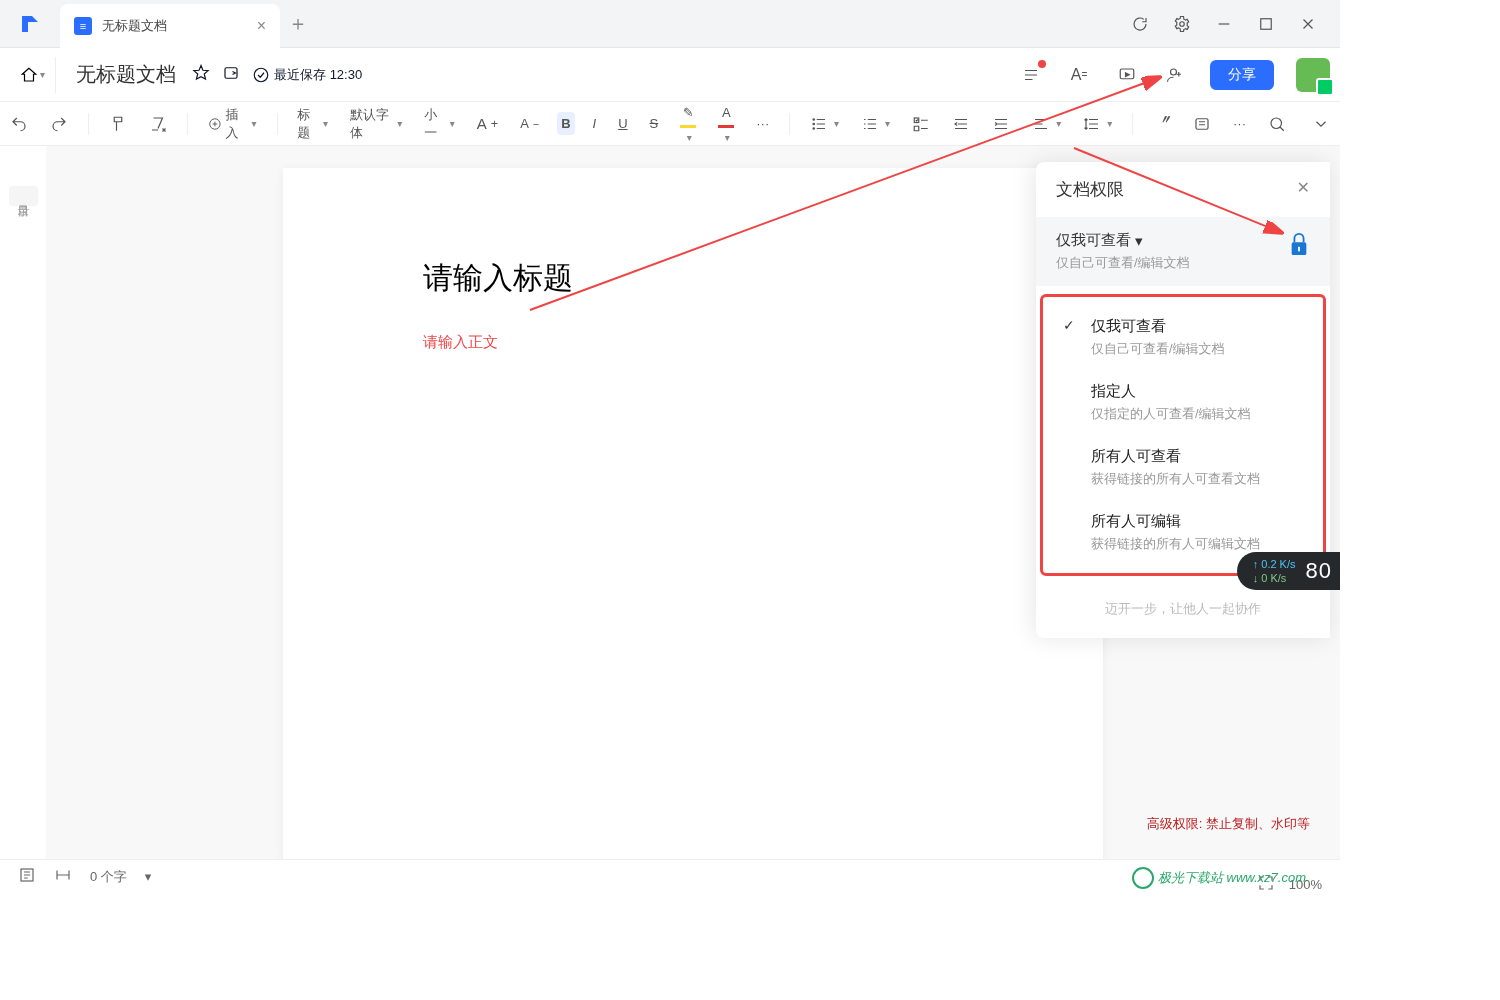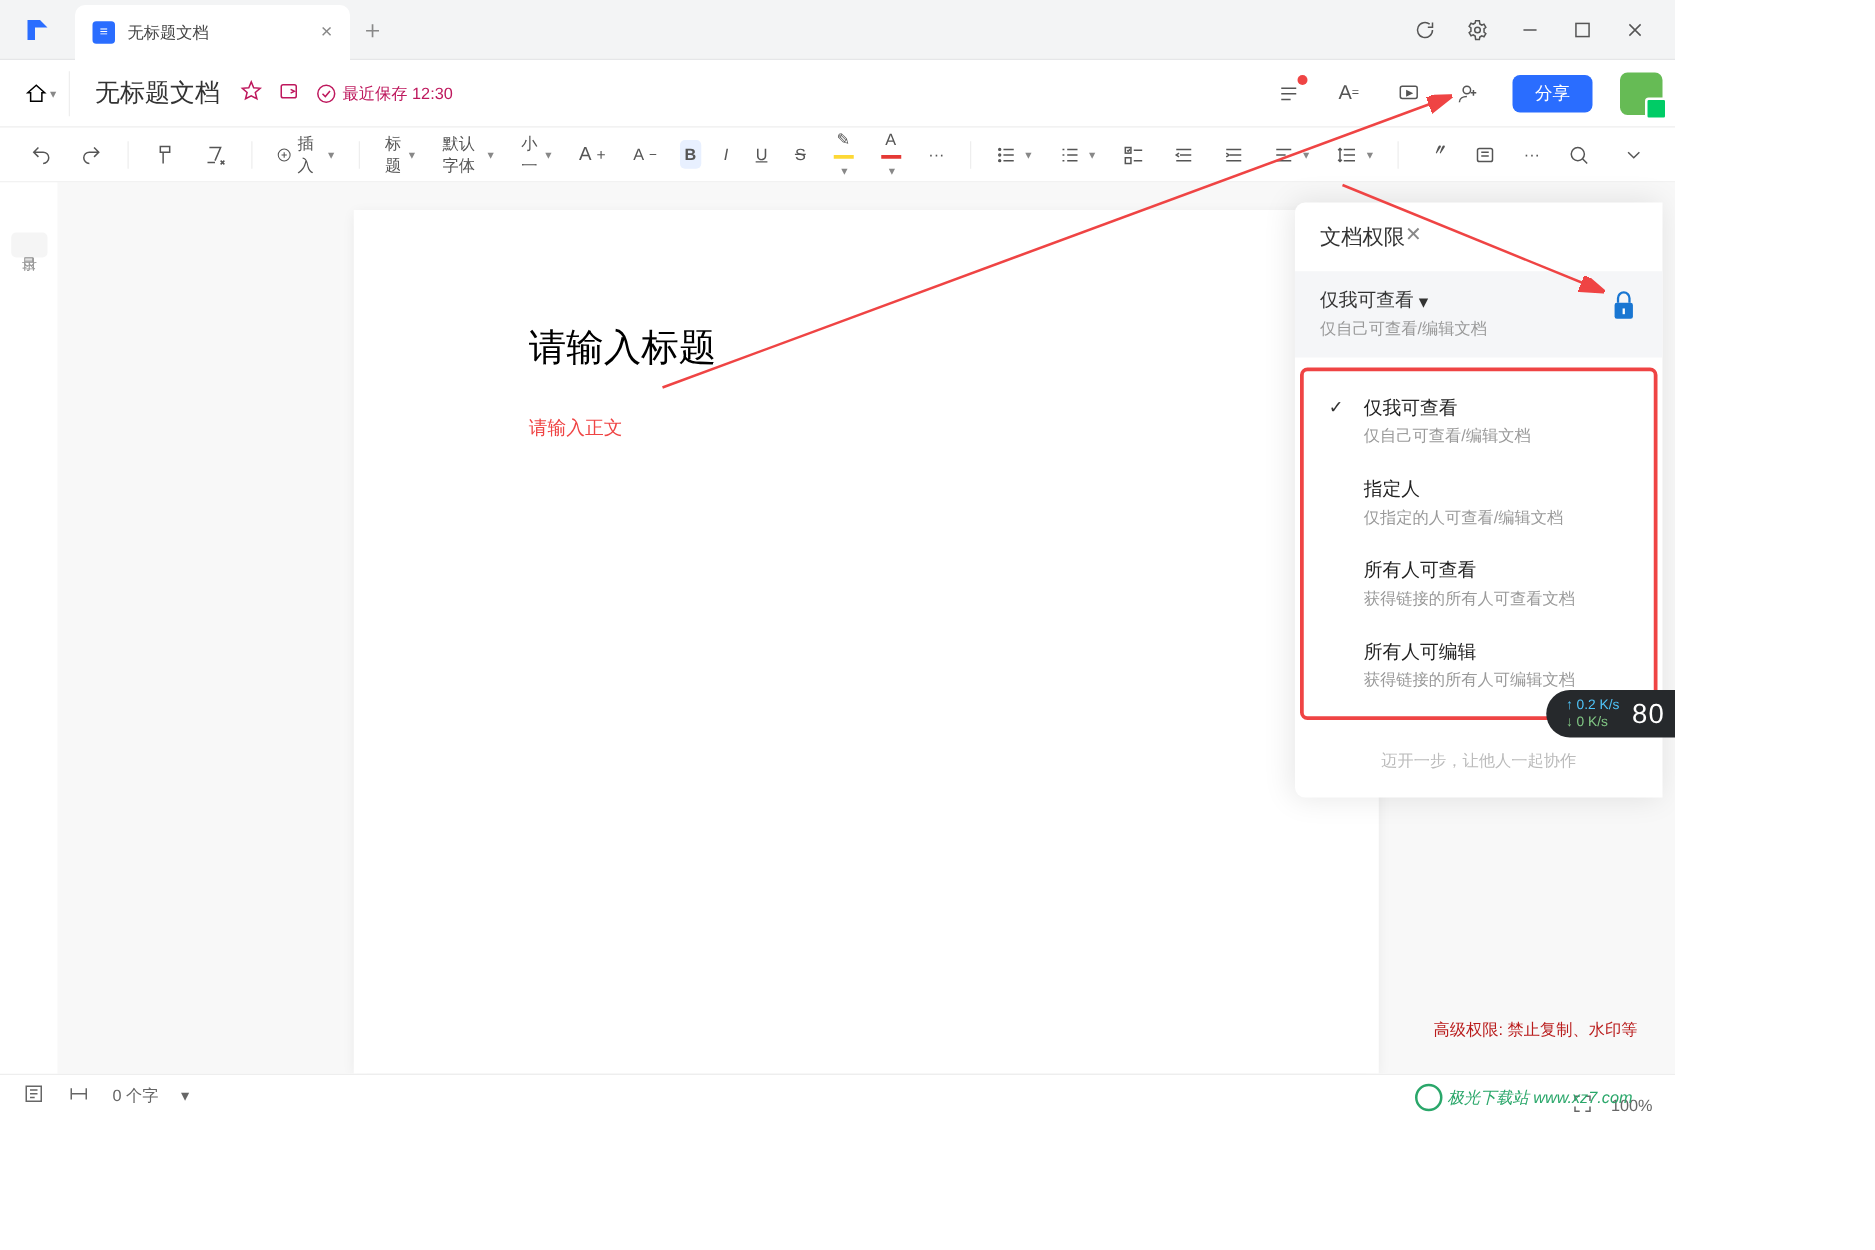--- a/index.html
+++ b/index.html
@@ -10,45 +10,45 @@
 .tab { display: flex; align-items: center; background: #fff; height: 44px; margin-top: 4px; border-radius: 8px 8px 0 0; padding: 0 14px; gap: 10px; min-width: 220px; }
 .tab-icon { width: 18px; height: 18px; background: #2a6dff; border-radius: 3px; display: flex; align-items: center; justify-content: center; color: #fff; font-size: 11px; }
 .tab-title { font-size: 13px; color: #444; flex: 1; }
 .tab-close { color: #888; font-size: 16px; cursor: pointer; }
 .new-tab { width: 36px; display: flex; justify-content: center; align-items: center; color: #888; font-size: 20px; }
 .win-controls { margin-left: auto; display: flex; gap: 18px; padding-right: 20px; color: #555; }
 .win-controls span { display: inline-flex; width: 24px; height: 24px; align-items: center; justify-content: center; }
 .docbar { height: 54px; display: flex; align-items: center; padding: 0 10px; border-bottom: 1px solid #eee; }
 .home-btn { display: flex; align-items: center; padding: 0 10px; border-right: 1px solid #eee; height: 36px; }
 .doc-title { font-size: 20px; color: #333; margin-left: 20px; }
-.doc-meta { display: flex; align-items: center; gap: 12px; margin-left: 16px; color: #be185d; font-size: 13px; }
+.doc-meta { display: flex; align-items: center; gap: 12px; margin-left: 16px; color: #0f172a; font-size: 13px; }
 .docbar-right { margin-left: auto; display: flex; align-items: center; gap: 22px; position: relative; }
 .docbar-right .ico { width: 26px; height: 26px; display: flex; align-items: center; justify-content: center; color: #555; position: relative; }
 .red-dot { position: absolute; top: -2px; right: -2px; width: 8px; height: 8px; background: #ef4444; border-radius: 50%; }
 .share-btn { background: #2a6dff; color: #fff; padding: 6px 18px; border-radius: 6px; font-size: 14px; }
 .avatar { width: 34px; height: 34px; border-radius: 6px; background: #6b5; position: relative; overflow: visible; }
 .avatar::after { content: ""; position: absolute; right: -4px; bottom: -4px; width: 14px; height: 14px; background: #0c6; border-radius: 3px; border: 2px solid #fff; }
-.toolbar { height: 44px; display: flex; align-items: center; padding: 0 20px; gap: 14px; border-bottom: 1px solid #eee; color: #555; font-size: 13px; }
+.toolbar { height: 44px; display: flex; align-items: center; padding: 0 6px; gap: 14px; border-bottom: 1px solid #eee; color: #555; font-size: 13px; }
 .toolbar .tb { display: flex; align-items: center; gap: 4px; padding: 4px 4px; border-radius: 4px; }
 .toolbar .chev { font-size: 10px; color: #888; margin-left: 2px; }
 .toolbar .sep { width: 1px; height: 22px; background: #eee; margin: 0 2px; }
 .bold { font-weight: bold; background: #e8f0ff; border-radius: 4px; padding: 4px 8px; }
 .underline-y { display: flex; flex-direction: column; align-items: center; }
 .underline-y .bar { width: 16px; height: 3px; background: #fdd835; margin-top: 1px; }
 .underline-r { display: flex; flex-direction: column; align-items: center; }
 .underline-r .bar { width: 16px; height: 3px; background: #e53935; margin-top: 1px; }
 .toolbar-right { margin-left: auto; display: flex; gap: 18px; align-items: center; }
 .sidebar-left { position: absolute; left: 0; top: 146px; bottom: 34px; width: 46px; background: #fff; display: flex; flex-direction: column; align-items: center; padding-top: 40px; }
 .sidebar-left .toc { writing-mode: vertical-rl; font-size: 12px; color: #999; background: #f5f5f5; padding: 10px 6px; border-radius: 4px; }
 .canvas { position: absolute; left: 46px; right: 0; top: 146px; bottom: 34px; background: #f8f8f8; display: flex; justify-content: center; overflow: hidden; }
 .page { background: #fff; width: 820px; margin-top: 22px; box-shadow: 0 2px 10px rgba(0,0,0,0.06); padding: 90px 140px; }
 .title-ph { font-size: 30px; color: #000000; font-weight: 500; }
 .body-ph { font-size: 15px; color: #ef4444; margin-top: 34px; }
 .panel { position: absolute; right: 10px; top: 162px; width: 294px; background: #fff; box-shadow: -2px 0 24px rgba(0,0,0,0.1); border-radius: 8px 0 0 8px; padding-bottom: 20px; }
-.panel-head { display: flex; justify-content: flex-start; padding: 16px 20px; font-size: 17px; color: #333; }
+.panel-head { display: flex; justify-content: space-between; padding: 16px 20px; font-size: 17px; color: #333; }
 .panel-head .x { color: #888; cursor: pointer; font-size: 16px; }
 .perm-current { background: #f5f6f8; margin: 0 0 8px 0; padding: 14px 20px; position: relative; }
 .perm-current .t { font-size: 15px; color: #333; display: flex; align-items: center; gap: 4px; }
 .perm-current .d { font-size: 13px; color: #999; margin-top: 4px; }
 .lock-ico { position: absolute; right: 20px; top: 14px; }
 .options-box { border: 3px solid #ef4444; border-radius: 6px; margin: 6px 4px; padding: 8px 0; }
 .opt { display: flex; padding: 12px 20px; gap: 10px; }
 .opt .chk { width: 18px; color: #333; font-size: 14px; }
 .opt .txt .t { font-size: 15px; color: #222; }
 .opt .txt .d { font-size: 13px; color: #999; margin-top: 4px; }

